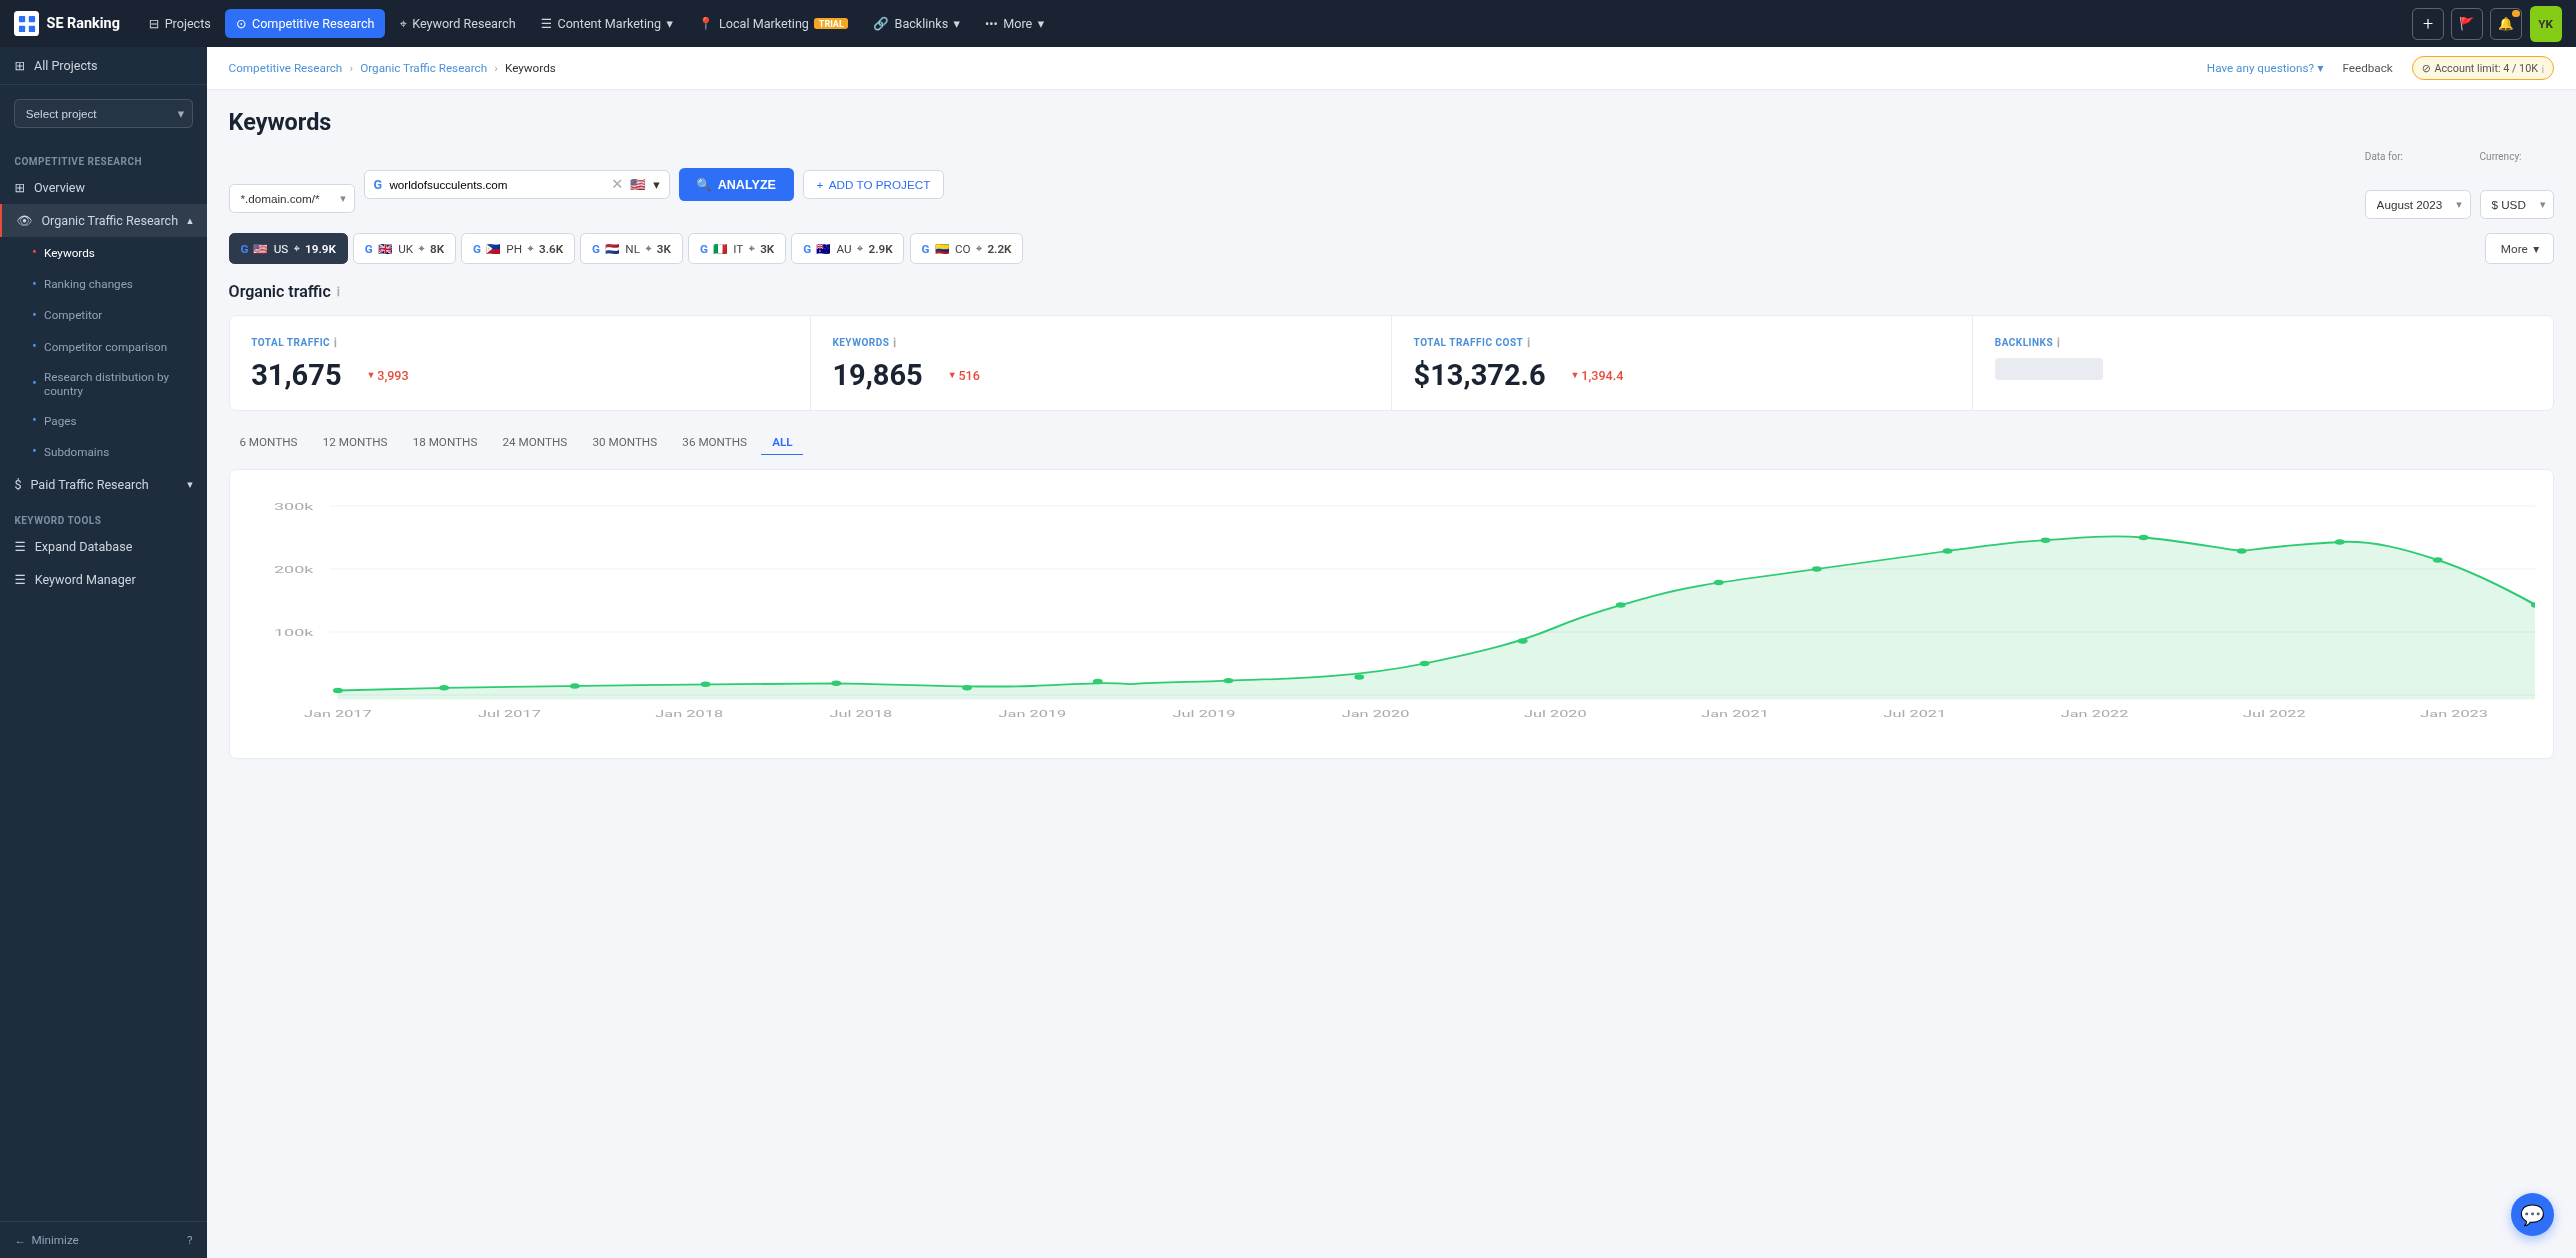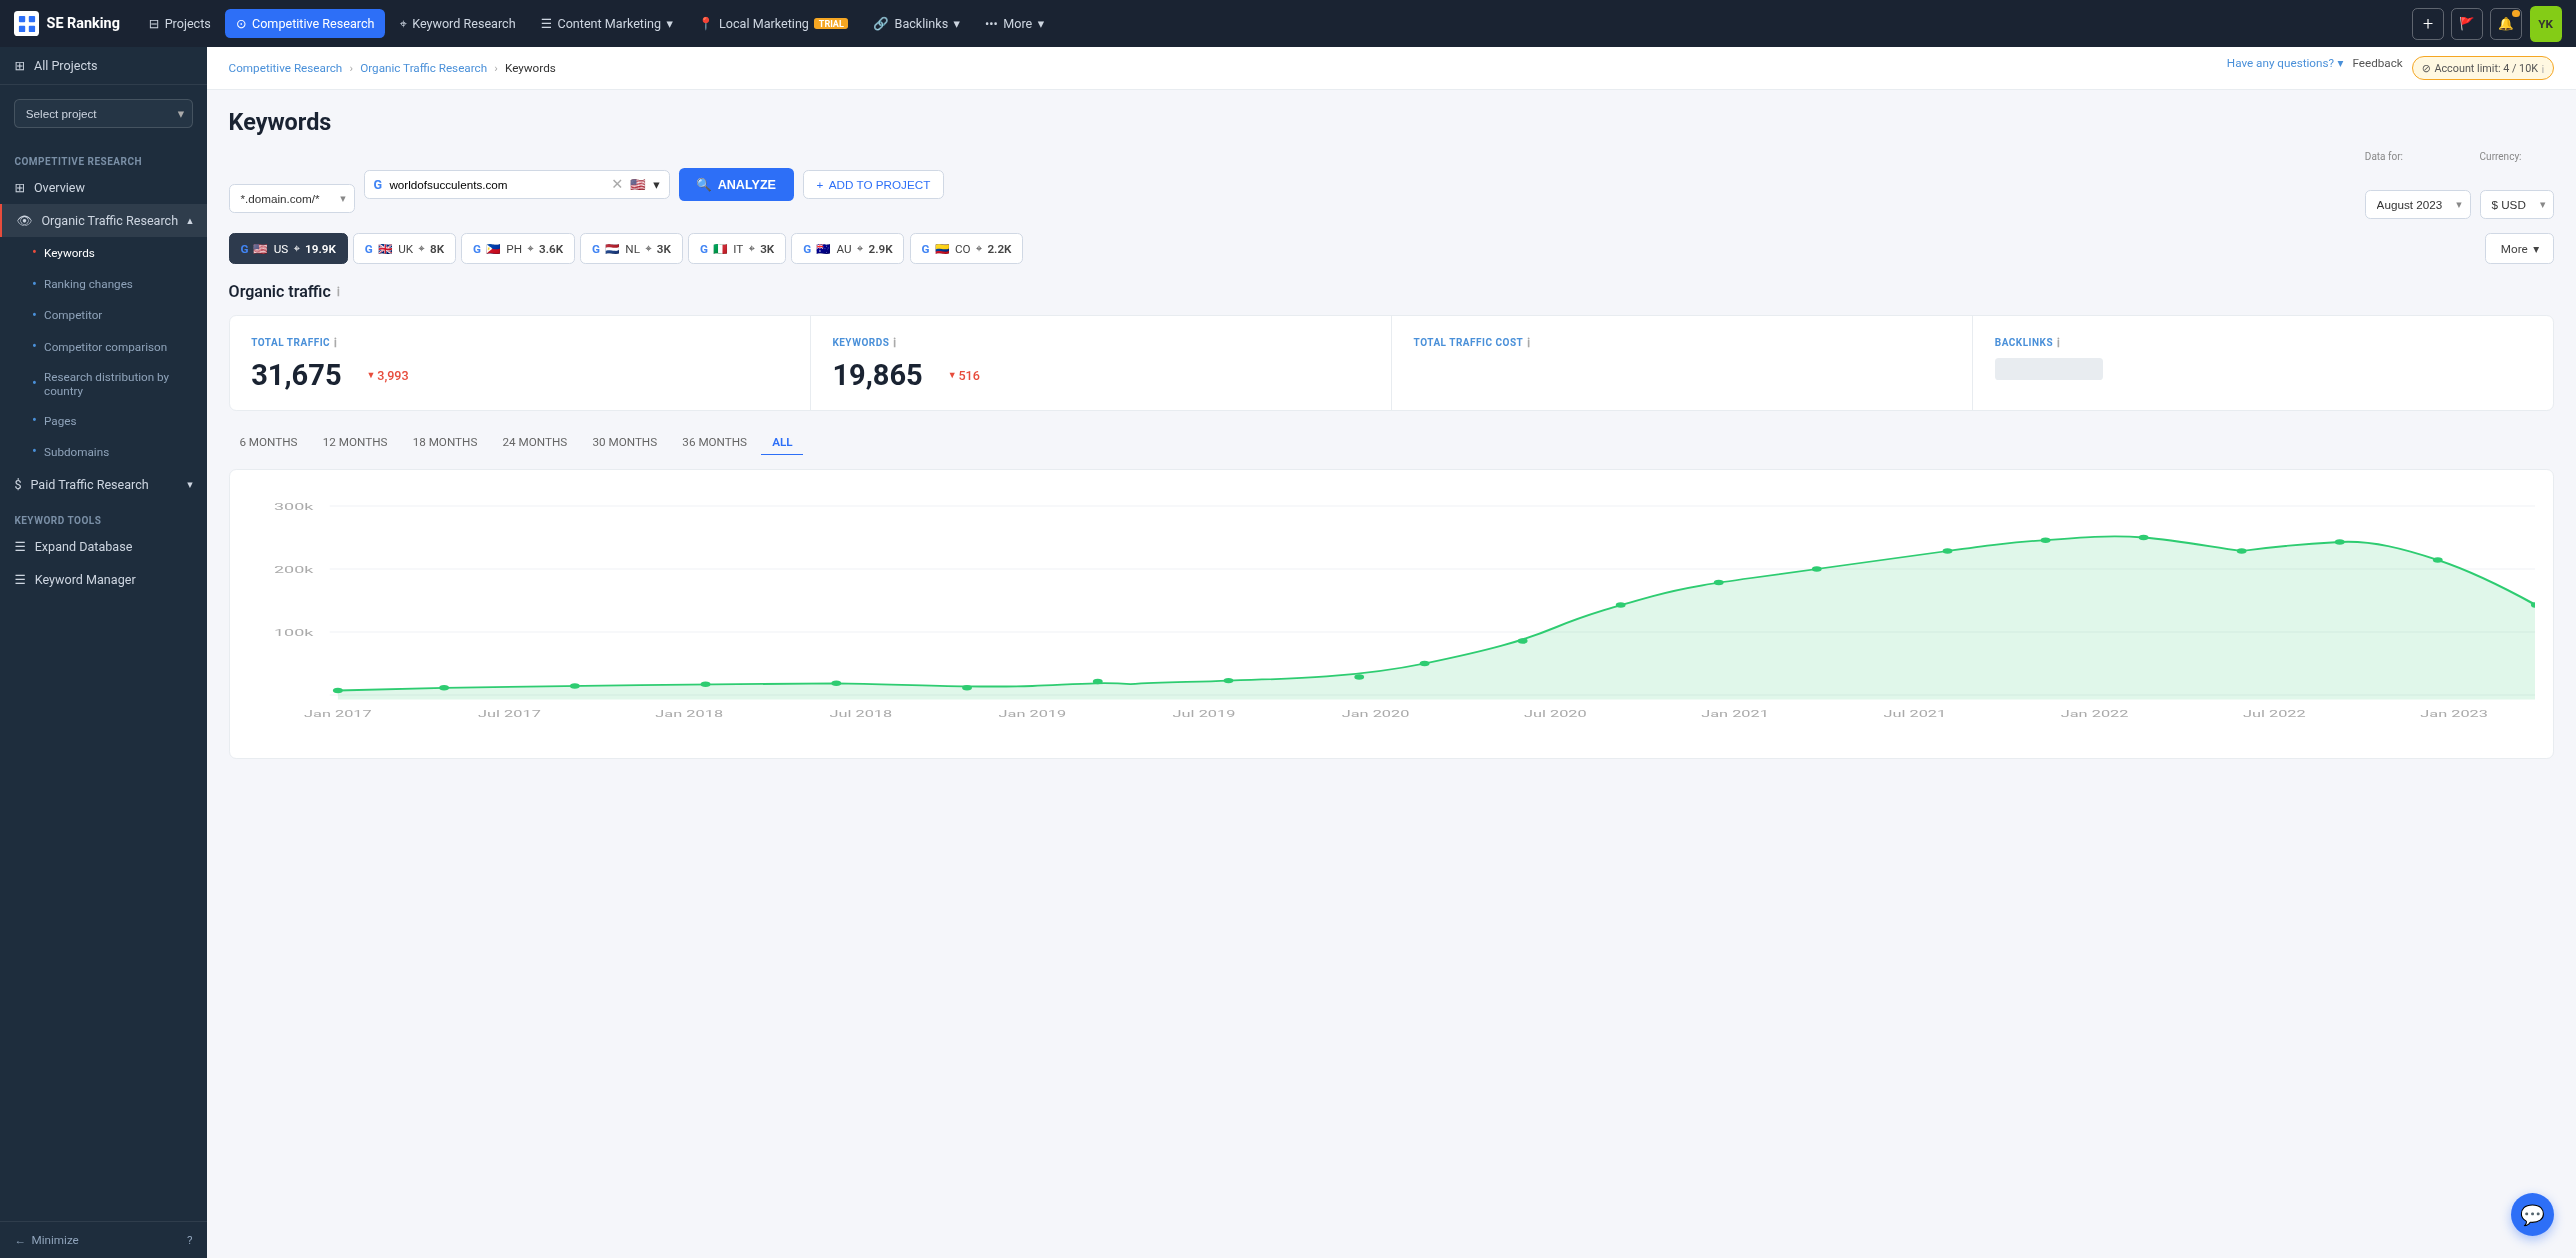--- a/index.html
+++ b/index.html
@@ -38,21 +38,21 @@
     .sidebar-footer-btn { color: #8fa3ba; cursor: pointer; display: flex; align-items: center; gap: 5.4px; font-size: 11.7px; }
     .organic-traffic-item { background: rgba(255,255,255,0.08); border-left: 2.7px solid #e74c3c; }
 
     
     .content { flex: 1; display: flex; flex-direction: column; overflow: hidden; }
     .breadcrumb-bar { background: white; padding: 9px 21.6px; border-bottom: 0.9px solid #e8ecf0; display: flex; align-items: center; justify-content: space-between; flex-shrink: 0; }
     .breadcrumb { display: flex; align-items: center; gap: 7.2px; font-size: 11.7px; color: #666; }
     .breadcrumb a { color: #4a90d9; cursor: pointer; }
     .breadcrumb-sep { color: #aaa; }
     .breadcrumb-current { color: #333; }
-    .breadcrumb-right { display: flex; align-items: flex-start; gap: 9px; font-size: 11.7px; }
+    .breadcrumb-right { display: flex; align-items: center; gap: 19px; font-size: 11.7px; }
     .have-questions { color: #4a90d9; cursor: pointer; display: flex; align-items: center; gap: 3.6px; }
     .feedback-btn { color: #555; cursor: pointer; }
     .account-limit { background: #fff8e1; border: 0.9px solid #f5a623; border-radius: 14.4px; padding: 3.6px 9px; font-size: 10.8px; color: #555; display: flex; align-items: center; gap: 3.6px; }
 
     
     .main-content { flex: 1; overflow-y: auto; padding: 18px 21.6px; }
     .page-title { font-size: 23.4px; font-weight: 700; color: #1a2332; margin-bottom: 14.4px; }
 
     
     .filter-row { display: flex; align-items: center; gap: 9px; margin-bottom: 14.4px; }
@@ -416,20 +416,24 @@
           <div class="metric-value">
             <span>19,865</span>
             <span class="metric-change down">516</span>
           </div>
         </div>
 
         <div class="metric-card">
           <div class="metric-label">
             <span>TOTAL TRAFFIC COST</span>
             <span class="info-icon">ℹ</span>
+          </div>
+          <div class="metric-value">
+            <span>$13,372.6</span>
+            <span class="metric-change down">1,394.4</span>
           </div>
         </div>
 
         <div class="metric-card">
           <div class="metric-label">
             <span>BACKLINKS</span>
             <span class="info-icon">ℹ</span>
           </div>
           <div class="metric-value">
             <span style="display:inline-block;width:108px;height:21.6px;background:#e8ecf0;border-radius:3.6px;"></span>

